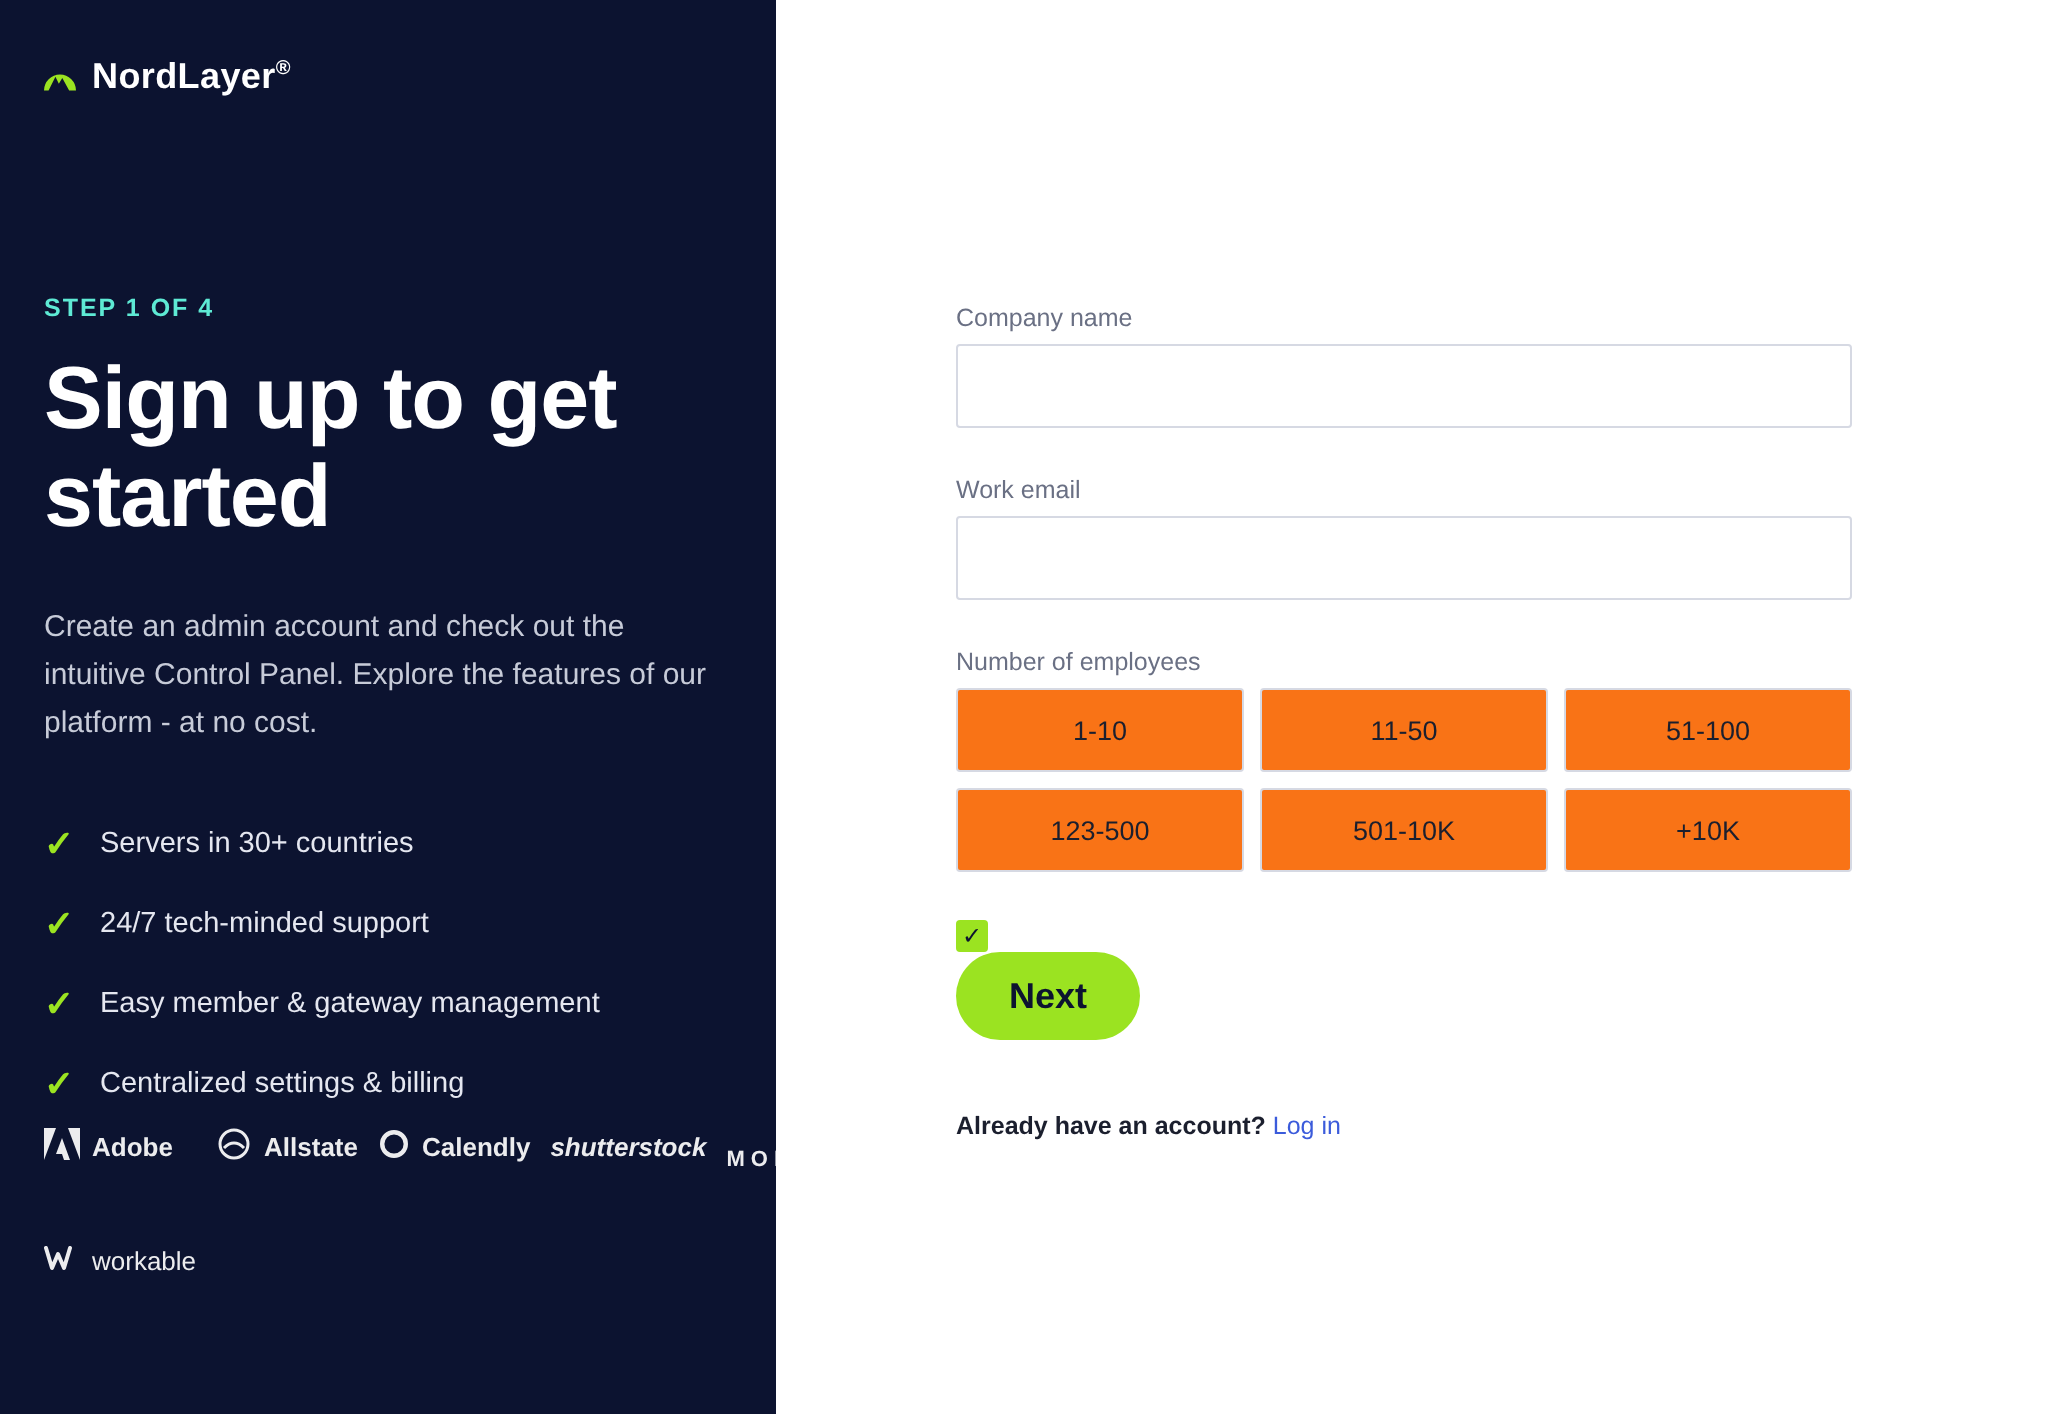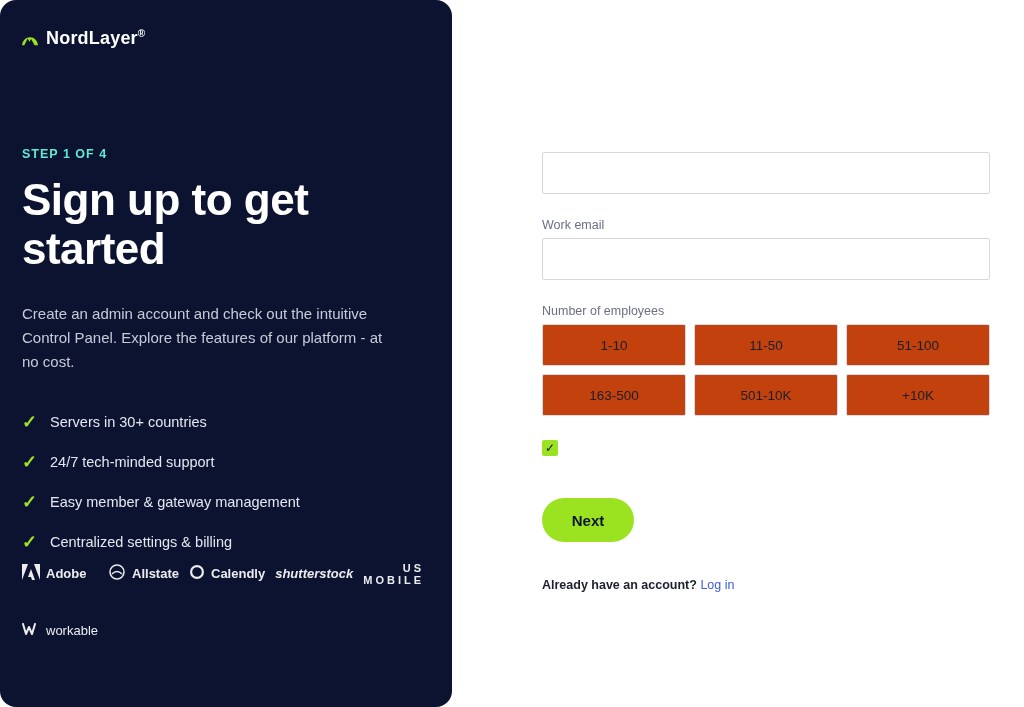--- a/index.html
+++ b/index.html
@@ -6,26 +6,25 @@
   html, body {
     width: 1024px;
     height: 707px;
     font-family: -apple-system, BlinkMacSystemFont, "Segoe UI", Arial, sans-serif;
     overflow: hidden;
   }
   .layout { display: flex; width: 100%; height: 100%; }
 
   
   .left {
-    width: 452px;
+    width: 388px;
     background: #0c1330;
     color: #ffffff;
     padding: 28px 28px 40px 22px;
     position: relative;
-    border-radius: 16px;
   }
   .logo { display: flex; align-items: center; gap: 8px; }
   .logo-text { font-size: 18px; font-weight: 600; letter-spacing: .2px; }
   .step-label {
     margin-top: 98px;
     font-size: 12.5px;
     letter-spacing: 1px;
     color: #5eead4;
     font-weight: 600;
   }
@@ -104,21 +103,21 @@
   .employee-grid {
     width: 448px;
     display: grid;
     grid-template-columns: repeat(3, 1fr);
     grid-template-rows: 42px 42px;
     gap: 8px;
   }
   .emp-option {
     border: 1px solid #d6d9e3;
     border-radius: 2px;
-    background: #c2410c;
+    background: #f97316;
     font-size: 13.5px;
     color: #1b1f2e;
     cursor: pointer;
   }
   .terms-row {
     margin-top: 22px;
     display: flex;
     align-items: center;
     gap: 10px;
     font-size: 12.5px;
@@ -128,28 +127,27 @@
     width: 16px; height: 16px;
     background: #9be321;
     border-radius: 2px;
     display: flex; align-items: center; justify-content: center;
     color: #0c1330;
     font-size: 12px;
     cursor: pointer;
   }
   .terms-link { color: #3b5bdb; text-decoration: none; }
   .next-btn {
-    margin-top: 42px;
     width: 92px;
     height: 44px;
     border: none;
     border-radius: 22px;
     background: #9be321;
     color: #0c1330;
-    font-size: 15px;
+    font-size: 18px;
     font-weight: 600;
     cursor: pointer;
   }
   .already {
     margin-top: 36px;
     font-size: 12.5px;
     color: #1b1f2e;
     font-weight: 600;
   }
   .login-link { color: #3b5bdb; font-weight: 500; text-decoration: none; }
@@ -243,35 +241,36 @@
         <span>workable</span>
       </div>
     </div>
 
   </aside>
 
   <main class="right">
 
 
     <div class="form-group">
+      <label class="form-label">Company name</label>
       <input class="text-input" type="text" value="" style="">
     </div>
 
     <div class="form-group">
       <label class="form-label">Work email</label>
       <input class="text-input" type="email" value="" style="">
     </div>
 
     <div class="form-group">
       <label class="form-label">Number of employees</label>
       <div class="employee-grid">
         <button class="emp-option">1-10</button>
         <button class="emp-option">11-50</button>
         <button class="emp-option">51-100</button>
-        <button class="emp-option">163-500</button>
+        <button class="emp-option">123-500</button>
         <button class="emp-option">501-10K</button>
         <button class="emp-option">+10K</button>
       </div>
     </div>
 
     <div class="terms-row">
       <span class="terms-check">✓</span>
     </div>
 
     <button class="next-btn">Next</button>

